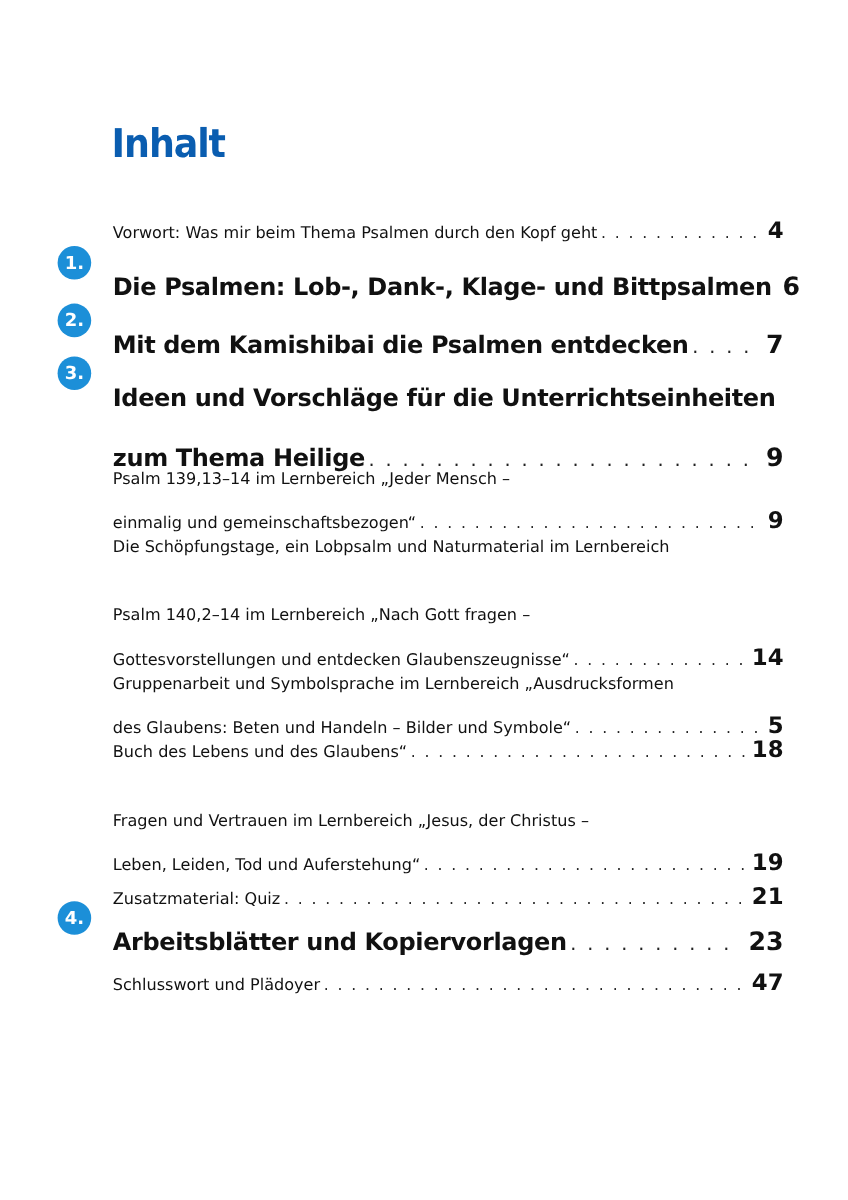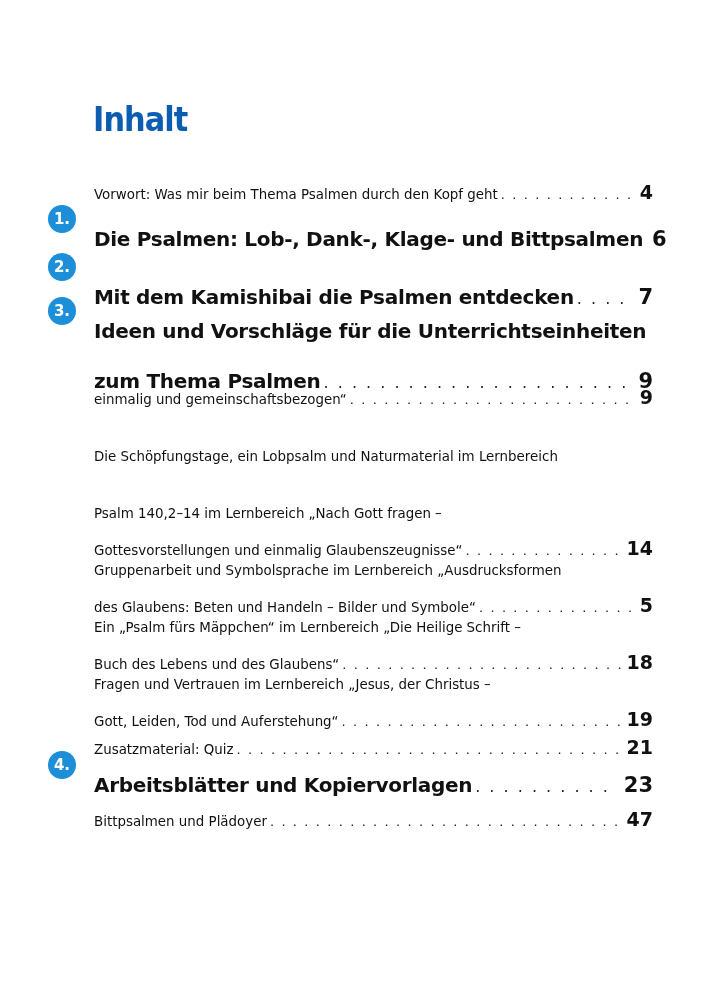--- a/index.html
+++ b/index.html
@@ -60,93 +60,93 @@
   <div class="badge" style="top:205px">1.</div>
   <div class="entry main" style="top:204px">
     <div class="line">
       <span class="txt">Die Psalmen: Lob-, Dank-, Klage- und Bittpsalmen</span>
       <span class="leader"></span>
       <span class="pg">6</span>
     </div>
   </div>
 
   <div class="badge" style="top:253px">2.</div>
-  <div class="entry main" style="top:262px">
+  <div class="entry main" style="top:252px">
     <div class="line">
       <span class="txt">Mit dem Kamishibai die Psalmen entdecken</span>
       <span class="leader"></span>
       <span class="pg">7</span>
     </div>
   </div>
 
   <div class="badge" style="top:297px">3.</div>
   <div class="entry main" style="top:296px">
     <div class="line">
       <span class="txt">Ideen und Vorschläge für die Unterrichtseinheiten</span>
     </div>
     <div class="line">
-      <span class="txt">zum Thema Psalmen</span>
+      <span class="txt">zum Thema Heilige</span>
       <span class="leader"></span>
       <span class="pg">9</span>
     </div>
   </div>
 
   <div class="entry sub" style="top:371px">
+    <div class="line">
+        <span class="txt">Psalm 139,13–14 im Lernbereich „Jeder Mensch –</span>
+      </div>
     <div class="line">
       <span class="txt">einmalig und gemeinschaftsbezogen“</span>
       <span class="leader"></span>
       <span class="pg">9</span>
     </div>
   </div>
 
   <div class="entry sub" style="top:428px">
     <div class="line">
         <span class="txt">Die Schöpfungstage, ein Lobpsalm und Naturmaterial im Lernbereich</span>
       </div>
   </div>
 
   <div class="entry sub" style="top:485px">
     <div class="line">
         <span class="txt">Psalm 140,2–14 im Lernbereich „Nach Gott fragen –</span>
       </div>
     <div class="line">
-      <span class="txt">Gottesvorstellungen und einmalig Glaubenszeugnisse“</span>
+      <span class="txt">Gottesvorstellungen und entdecken Glaubenszeugnisse“</span>
       <span class="leader"></span>
       <span class="pg">14</span>
     </div>
   </div>
 
   <div class="entry sub" style="top:542px">
     <div class="line">
         <span class="txt">Gruppenarbeit und Symbolsprache im Lernbereich „Ausdrucksformen</span>
       </div>
     <div class="line">
       <span class="txt">des Glaubens: Beten und Handeln – Bilder und Symbole“</span>
       <span class="leader"></span>
       <span class="pg">5</span>
     </div>
   </div>
 
   <div class="entry sub" style="top:599px">
     <div class="line">
-        <span class="txt">Ein „Psalm fürs Mäppchen“ im Lernbereich „Die Heilige Schrift –</span>
-      </div>
-    <div class="line">
       <span class="txt">Buch des Lebens und des Glaubens“</span>
       <span class="leader"></span>
       <span class="pg">18</span>
     </div>
   </div>
 
   <div class="entry sub" style="top:656px">
     <div class="line">
         <span class="txt">Fragen und Vertrauen im Lernbereich „Jesus, der Christus –</span>
       </div>
     <div class="line">
-      <span class="txt">Gott, Leiden, Tod und Auferstehung“</span>
+      <span class="txt">Leben, Leiden, Tod und Auferstehung“</span>
       <span class="leader"></span>
       <span class="pg">19</span>
     </div>
   </div>
 
   <div class="entry sub" style="top:721px">
     <div class="line">
       <span class="txt">Zusatzmaterial: Quiz</span>
       <span class="leader"></span>
       <span class="pg">21</span>
@@ -157,19 +157,19 @@
   <div class="entry main" style="top:750px">
     <div class="line">
       <span class="txt">Arbeitsblätter und Kopiervorlagen</span>
       <span class="leader"></span>
       <span class="pg">23</span>
     </div>
   </div>
 
   <div class="entry sub" style="top:793px">
     <div class="line">
-      <span class="txt">Bittpsalmen und Plädoyer</span>
+      <span class="txt">Schlusswort und Plädoyer</span>
       <span class="leader"></span>
       <span class="pg">47</span>
     </div>
   </div>
 
 </div>
 
 </body></html>

